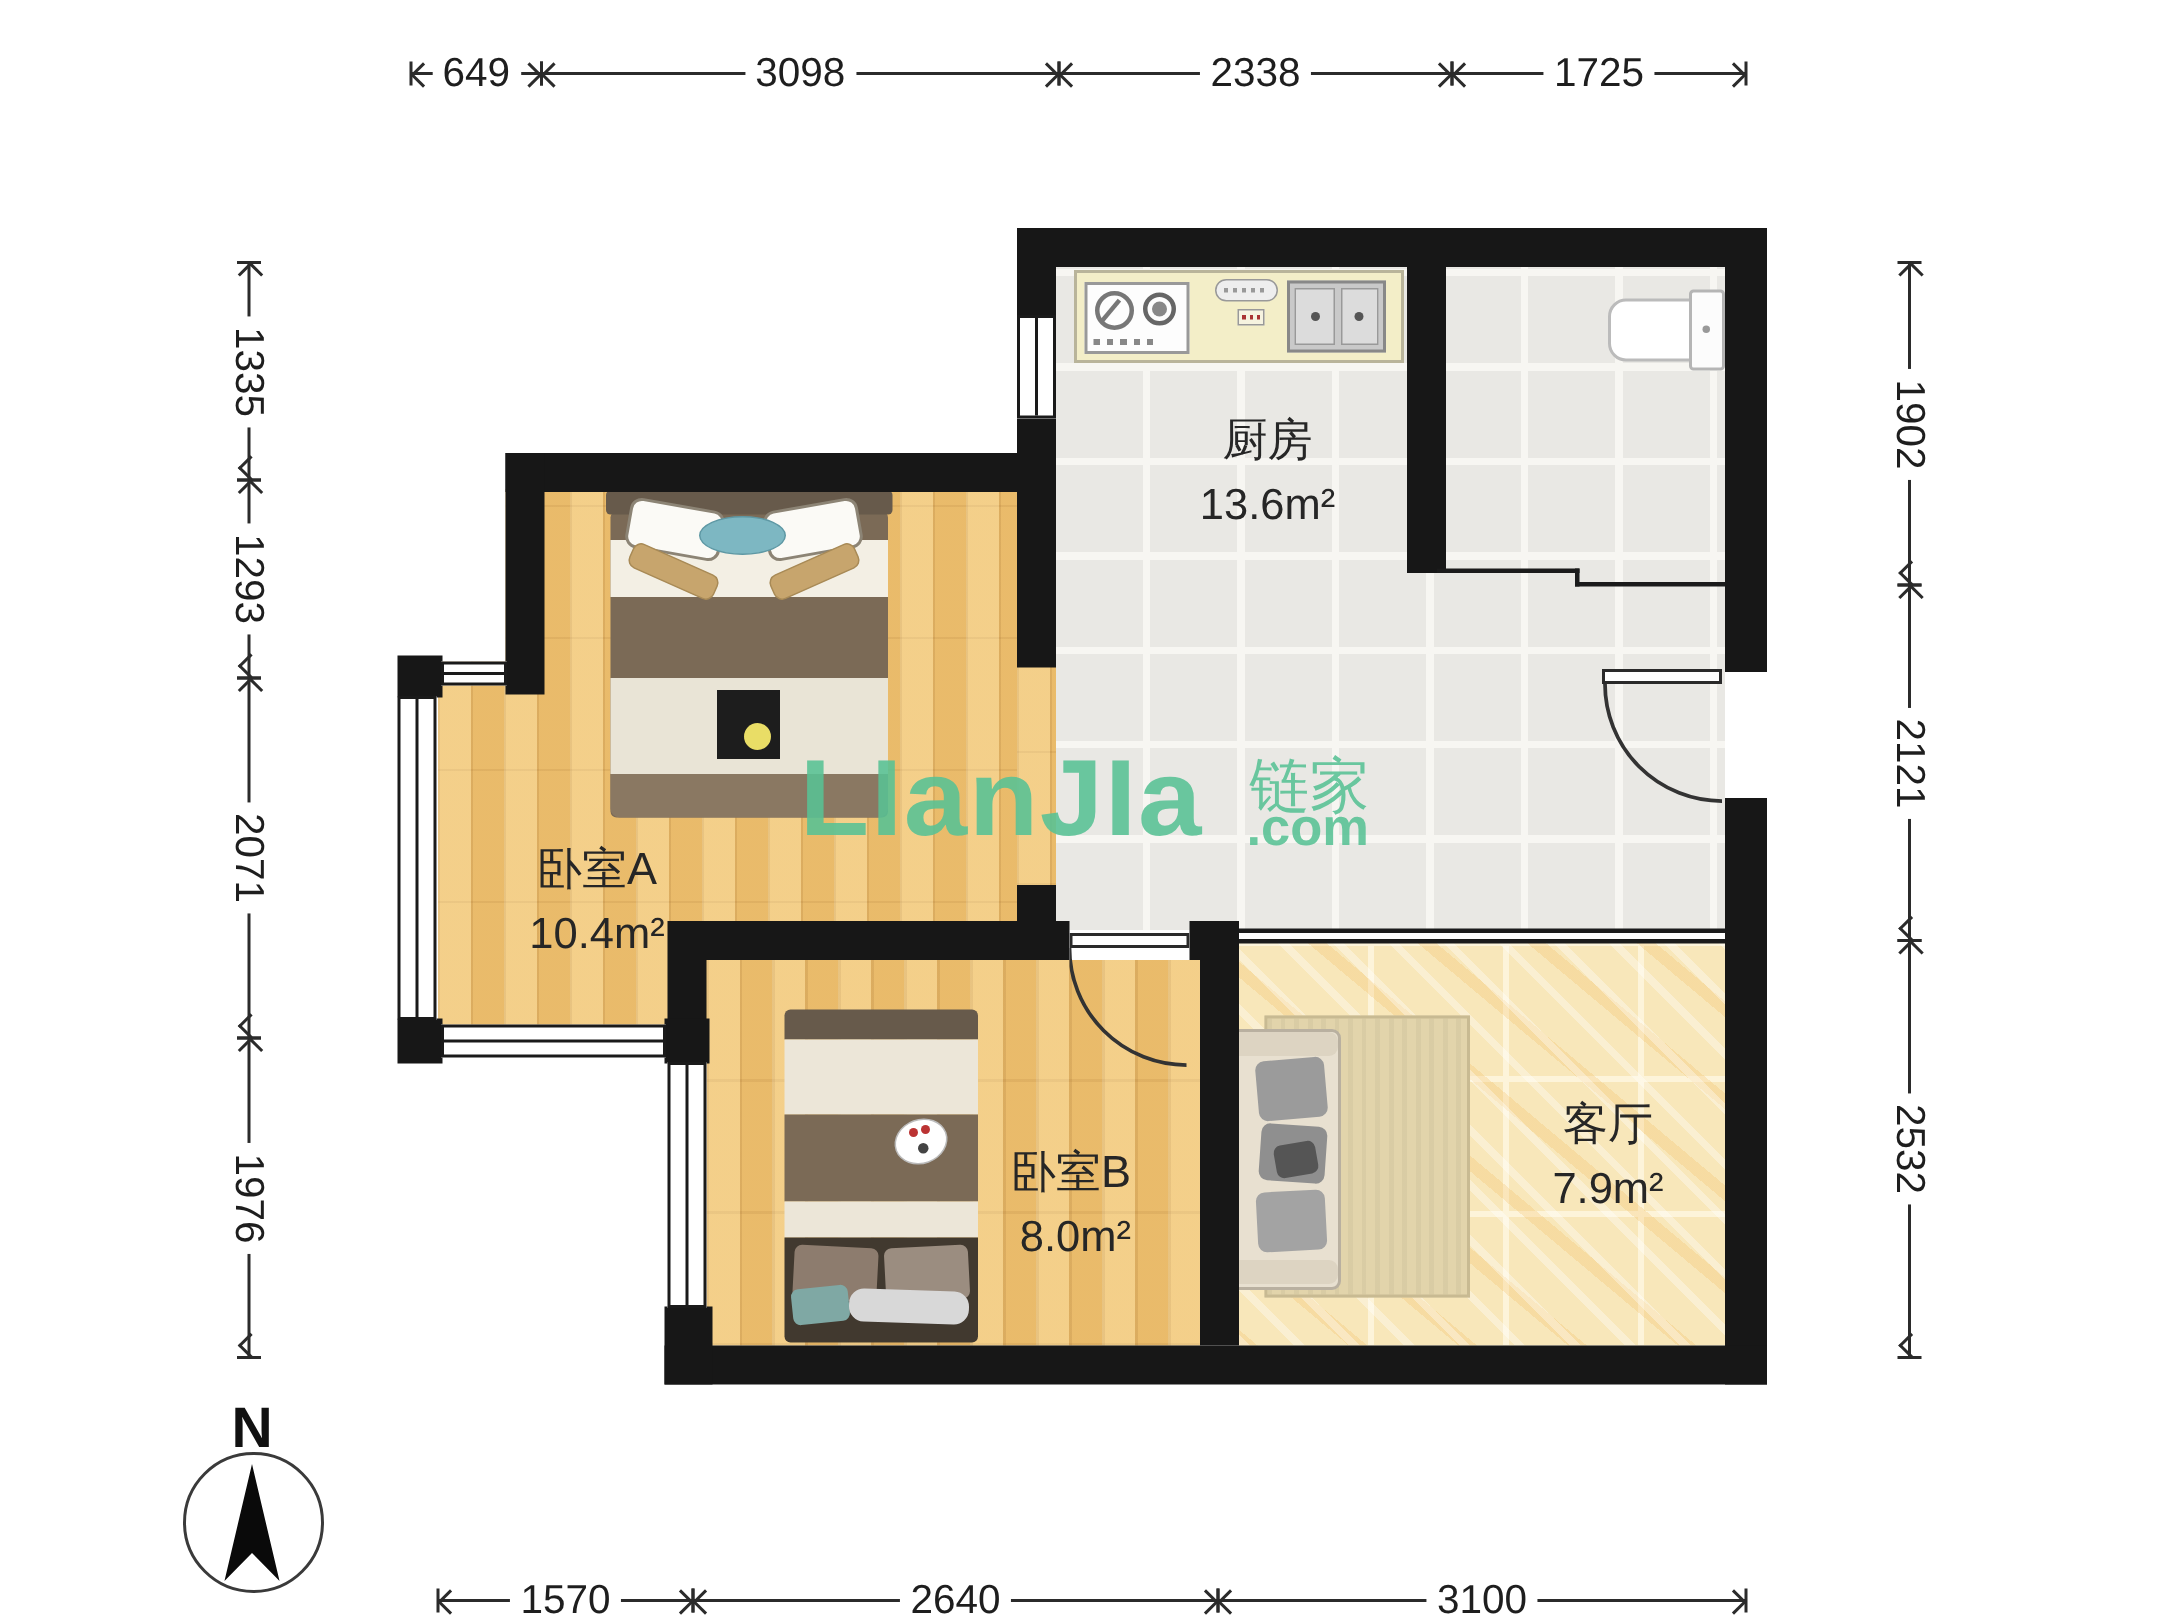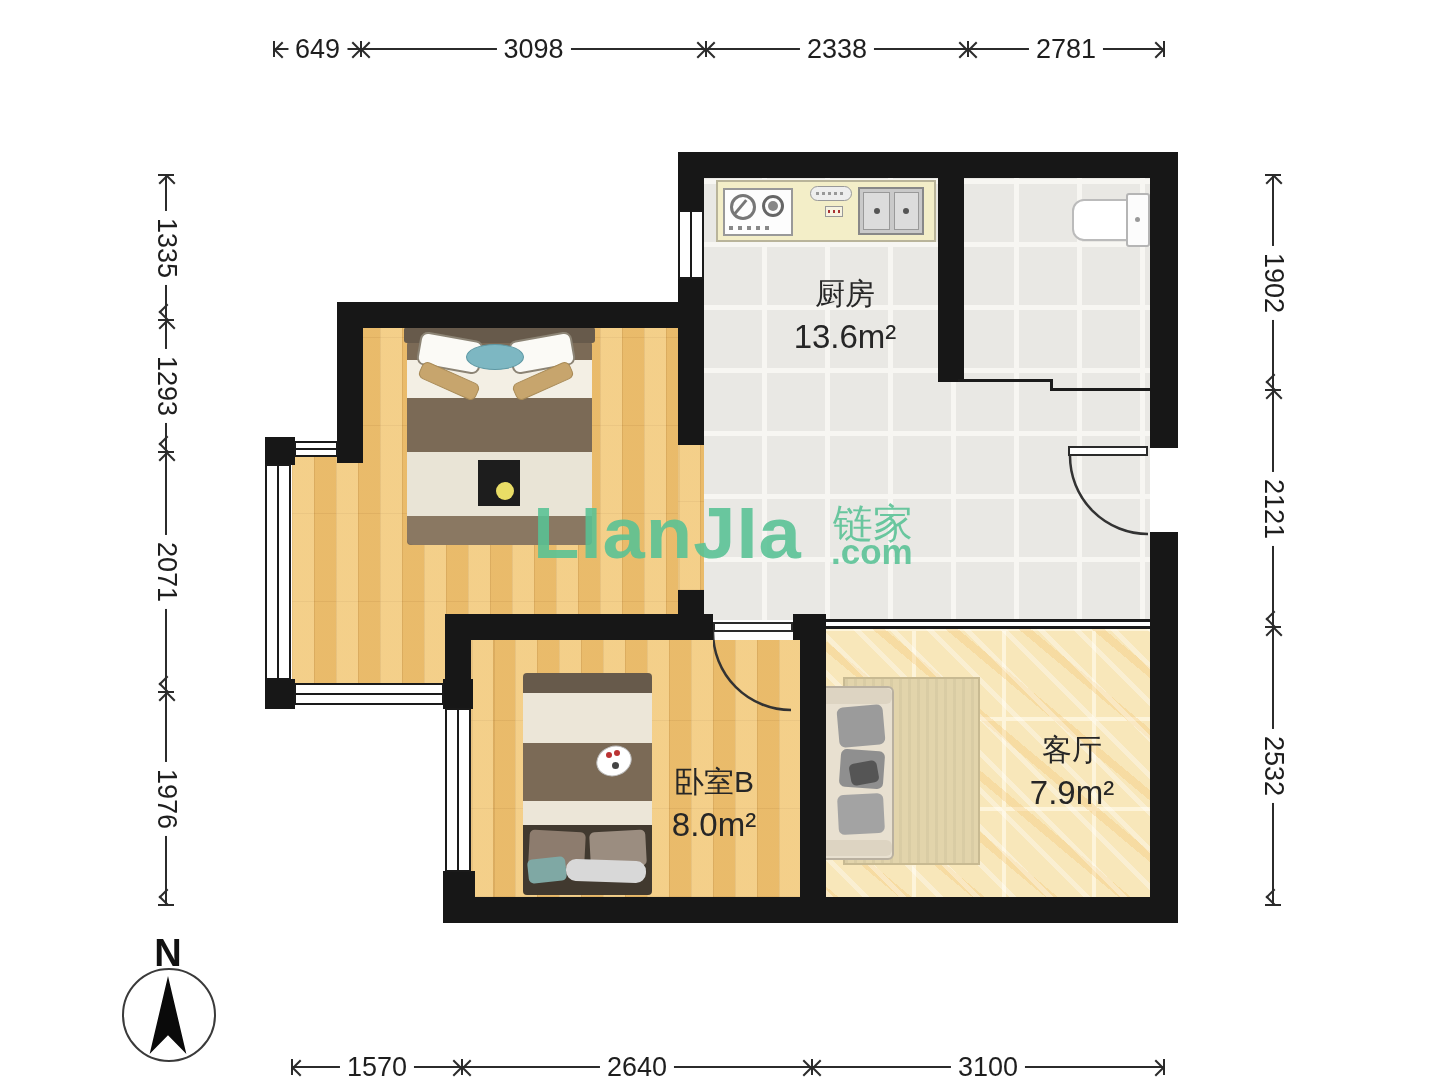--- a/index.html
+++ b/index.html
@@ -39,21 +39,21 @@
   .thinline{position:absolute;background:#1b1b1b;}
   .door-leaf{position:absolute;background:#fff;border:2px solid #2a2a2a;box-sizing:border-box;}
   .arc{position:absolute;}
 
   
   .f{position:absolute;box-sizing:border-box;}
 
   
   .room-label{position:absolute;transform:translate(-50%,-50%);text-align:center;color:#262626;z-index:20;white-space:nowrap;}
   .room-label .rname{display:block;font-size:30px;line-height:42px;}
-  .room-label .rarea{display:block;font-size:33px;line-height:44px;}
+  .room-label .rarea{display:block;font-size:29px;line-height:44px;text-align:right;}
 
   
   .wm{position:absolute;z-index:25;color:#58c295;}
   .wm-main{left:533px;top:489px;font-size:76px;font-weight:bold;letter-spacing:1px;transform:scaleY(.95);opacity:.88;}
   .wm-cn{left:833px;top:496px;font-size:40px;font-weight:normal;opacity:.88;}
   .wm-com{left:831px;top:532px;font-size:35px;font-weight:bold;opacity:.88;text-align:right;}
 
   
   .dims{position:absolute;z-index:40;}
   .dims.h{left:0;width:1229px;height:30px;}
@@ -190,20 +190,24 @@
   </svg>
   <div class="door-leaf" style="left:713px;top:622px;width:80px;height:10px;"></div>
   <svg class="arc" style="left:713px;top:628px;" width="82" height="84" viewBox="0 0 82 84">
     <path d="M 0 4 A 78 78 0 0 0 78 82" fill="none" stroke="#333" stroke-width="2.5"></path>
   </svg>
 
   <div class="room-label" style="left:845px;top:316px;">
     <span class="rname">厨房</span>
     <span class="rarea">13.6m²</span>
   </div>
+  <div class="room-label" style="left:398px;top:602px;">
+    <span class="rname">卧室A</span>
+    <span class="rarea">10.4m²</span>
+  </div>
   <div class="room-label" style="left:714px;top:804px;">
     <span class="rname">卧室B</span>
     <span class="rarea">8.0m²</span>
   </div>
   <div class="room-label" style="left:1072px;top:772px;">
     <span class="rname">客厅</span>
     <span class="rarea">7.9m²</span>
   </div>
 
   <div class="wm wm-main">LIanJIa</div>
@@ -234,21 +238,21 @@
         <i class="chev a"></i>
         <i class="chev b"></i>
         <span class="dlabel">2338</span>
       </div>
       <div class="dseg h" style="left: 968px; width: 196px;">
         <i class="dline"></i>
         <i class="tick a"></i>
         <i class="tick b"></i>
         <i class="chev a"></i>
         <i class="chev b"></i>
-        <span class="dlabel">2781</span>
+        <span class="dlabel">1725</span>
       </div>
     </div>
   <div class="dims h" style="top: 1052px;">
       <div class="dseg h" style="left: 292px; width: 170px;">
         <i class="dline"></i>
         <i class="tick a"></i>
         <i class="tick b"></i>
         <i class="chev a"></i>
         <i class="chev b"></i>
         <span class="dlabel">1570</span>

